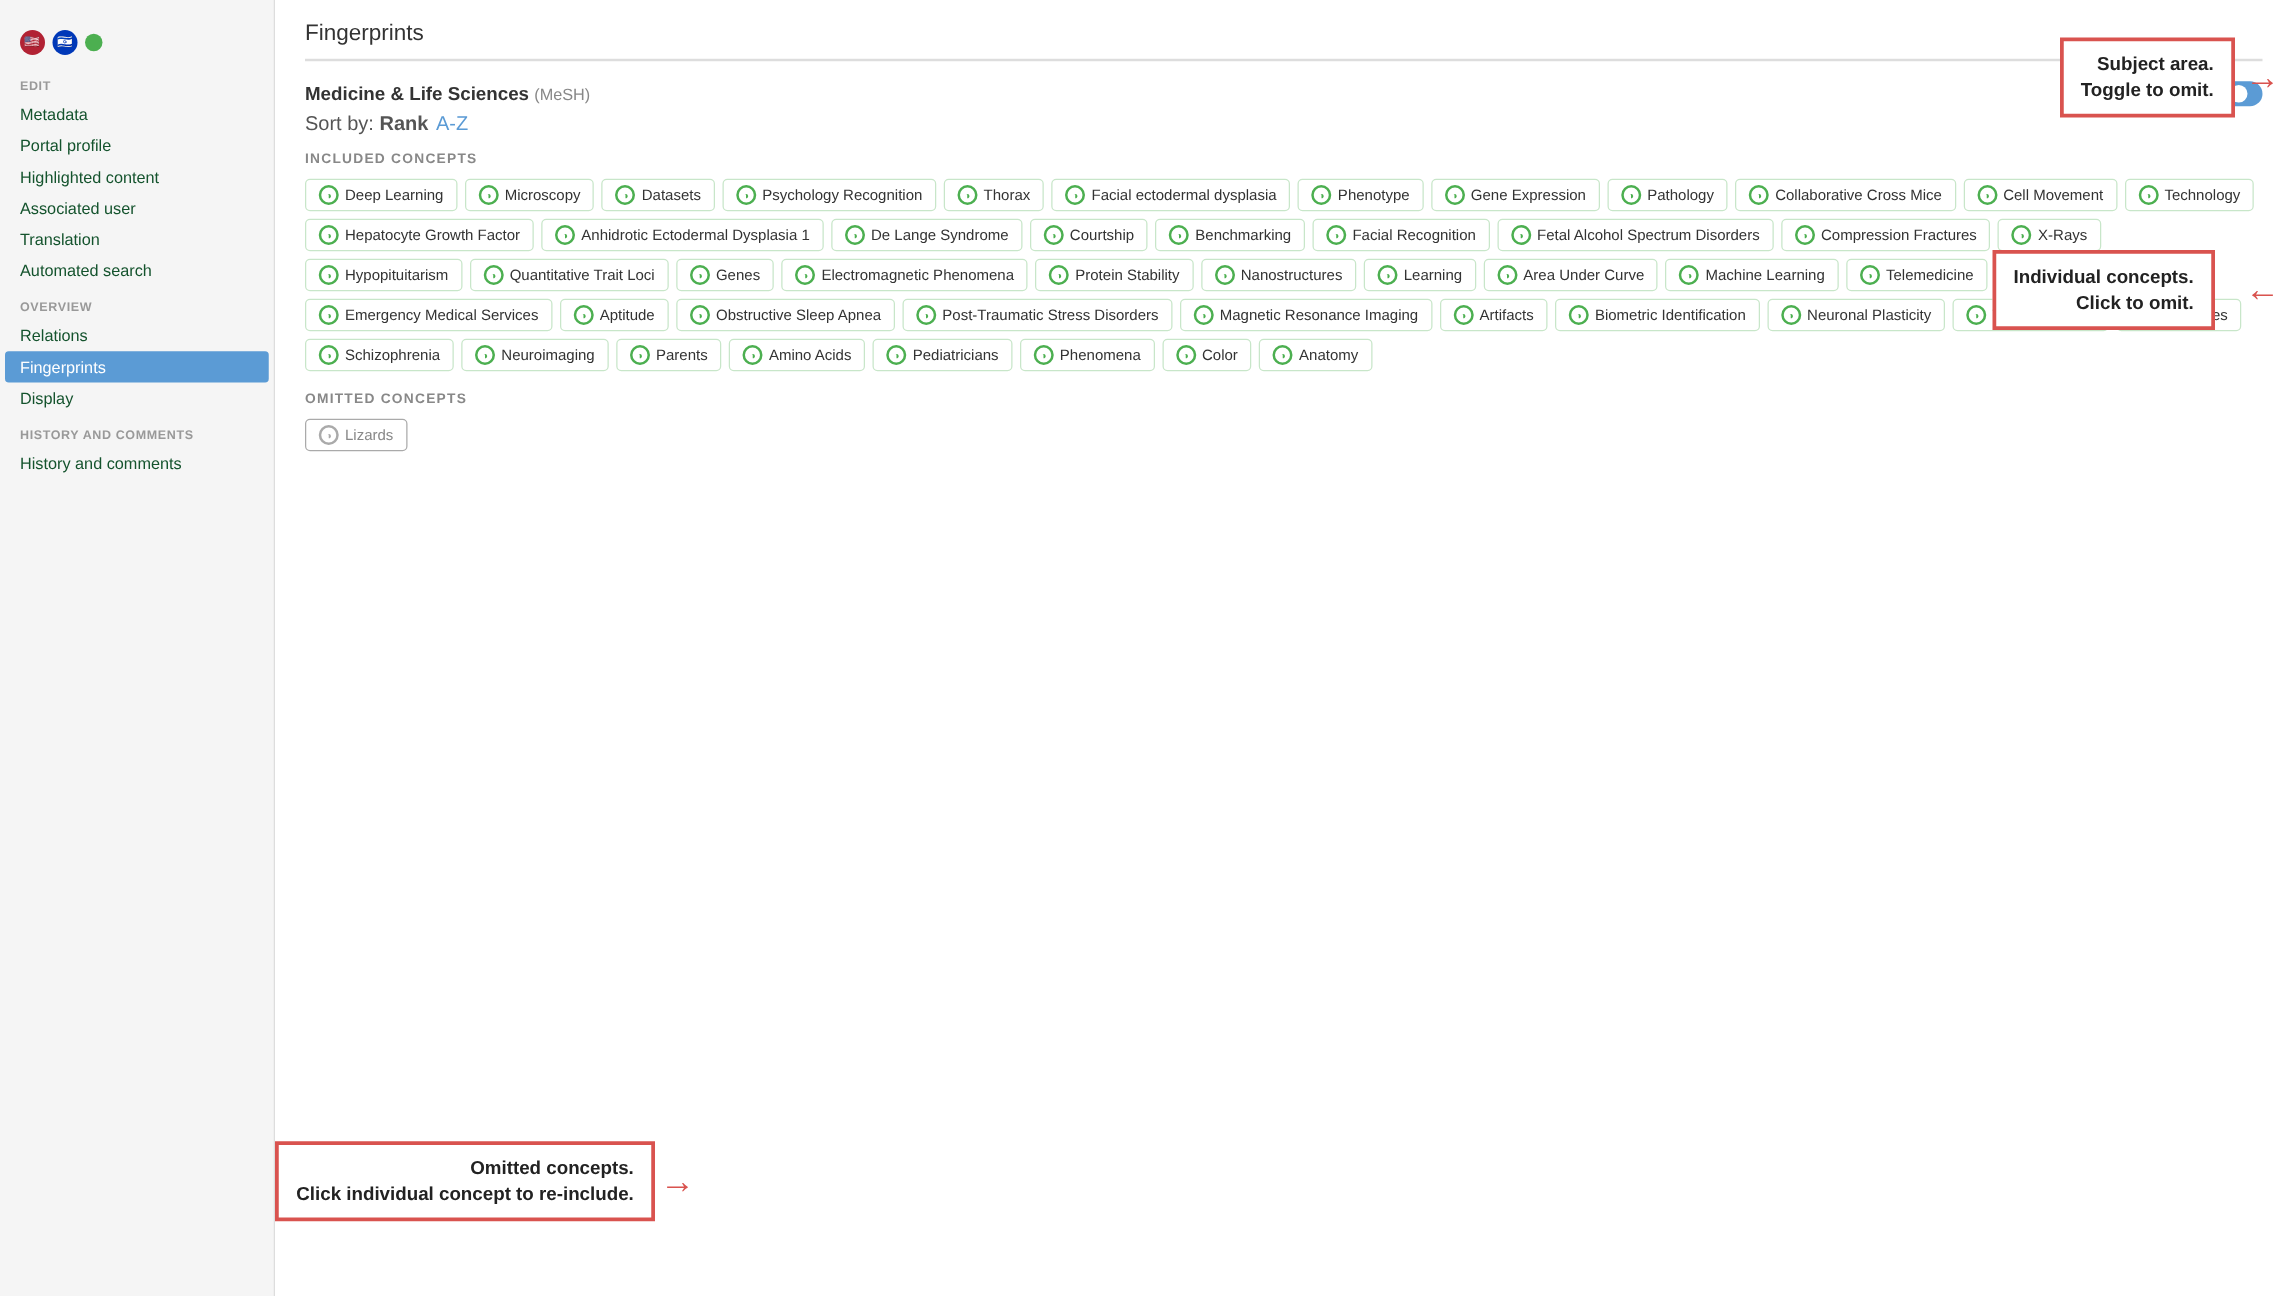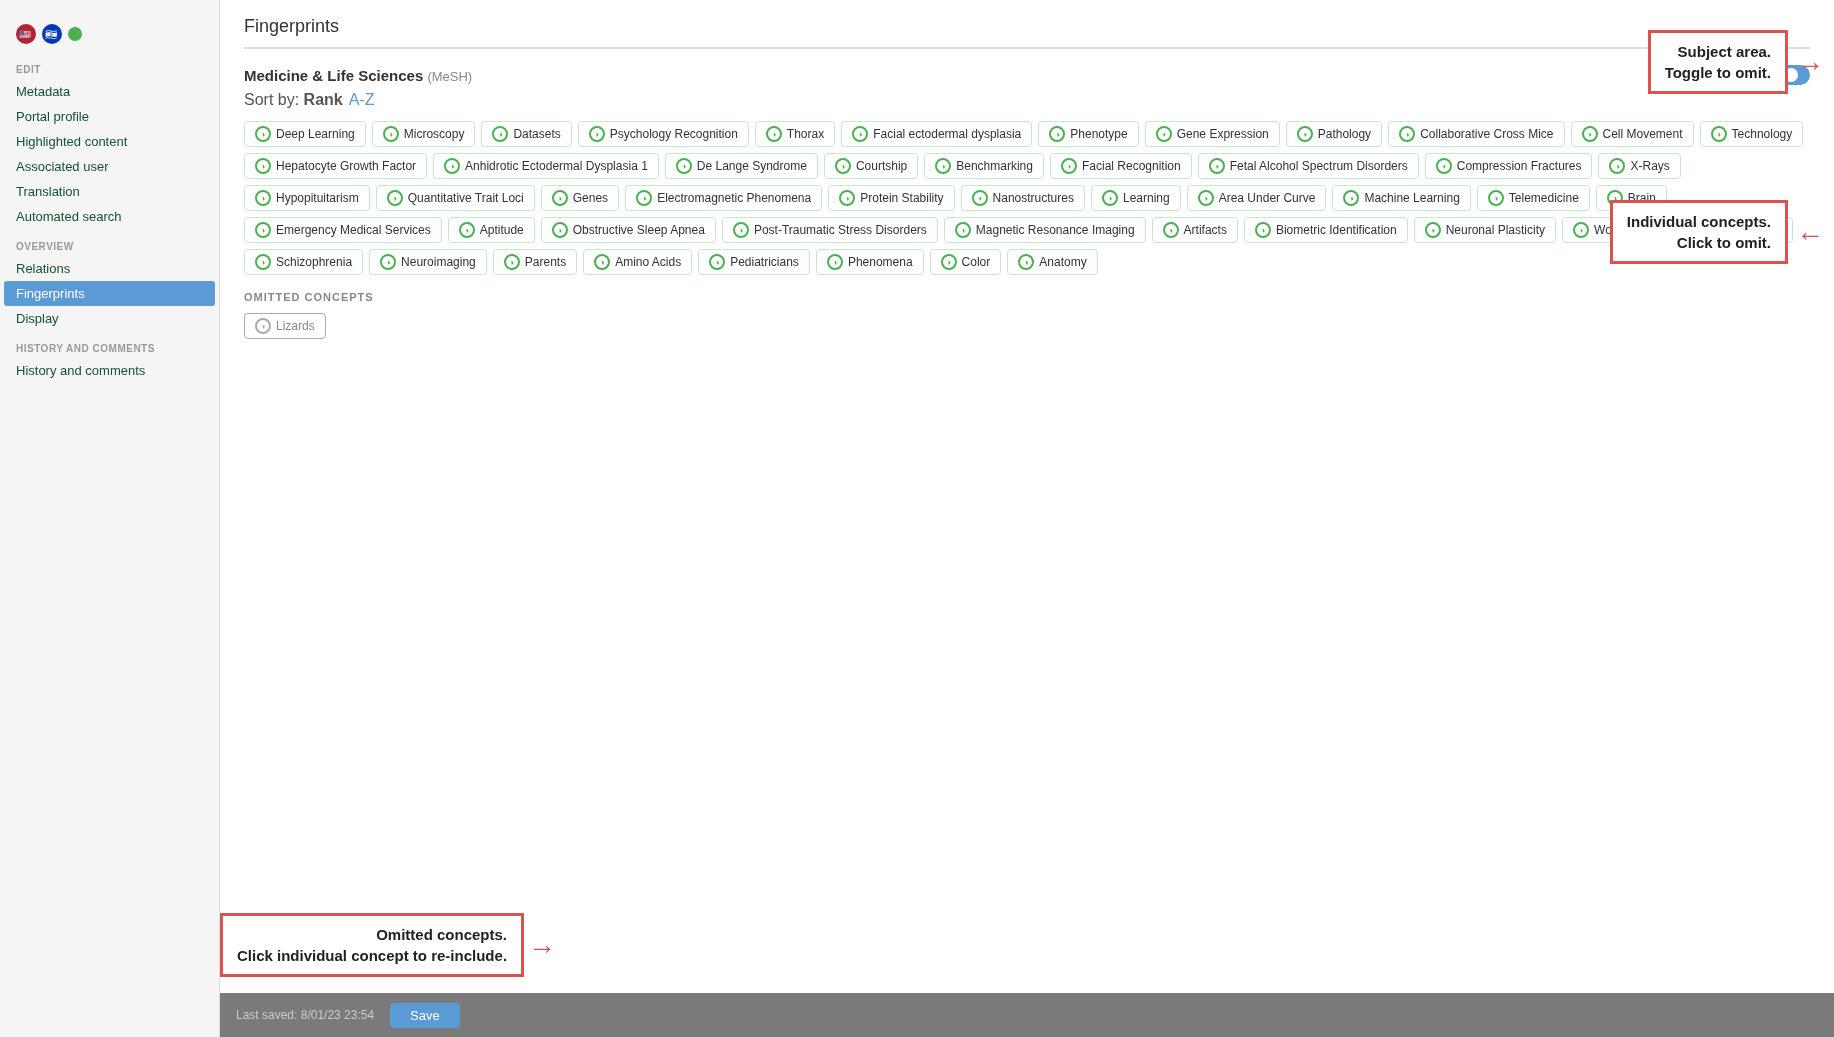--- a/index.html
+++ b/index.html
@@ -220,21 +220,21 @@
       align-items: center;
       gap: 8px;
       z-index: 10;
     }
     .annotation-mid-right {
       position: absolute;
       top: 200px;
       right: 10px;
       display: flex;
       align-items: center;
-      gap: 8px;
+      gap: 24px;
       z-index: 10;
     }
     .annotation-bottom-left {
       position: absolute;
       bottom: 60px;
       left: 0px;
       display: flex;
       align-items: center;
       gap: 4px;
       z-index: 10;
@@ -277,20 +277,21 @@
           <span class="mesh-tag">(MeSH)</span>
         </div>
         <button class="toggle-on">
           <span>On</span>
           <span class="toggle-circle"></span>
         </button>
       </div>
 
       <div class="sort-row"><span>Sort by: </span><strong style="cursor: pointer;">Rank</strong><span style="color: rgb(91, 155, 213); cursor: pointer; margin-left: 6px;">A-Z</span></div>
 
+      <div class="section-label">INCLUDED CONCEPTS</div>
       <div class="concepts-grid" id="included-grid">
           <div class="concept-tag">
             <span class="concept-icon">◑</span>
             <span>Deep Learning</span>
           </div>
           <div class="concept-tag">
             <span class="concept-icon">◑</span>
             <span>Microscopy</span>
           </div>
           <div class="concept-tag">
@@ -487,24 +488,20 @@
           </div>
         </div>
 
       <div class="section-label">OMITTED CONCEPTS</div>
       <div class="concepts-grid" id="omitted-grid">
           <div class="concept-tag omitted">
             <span class="concept-icon">◑</span>
             <span>Lizards</span>
           </div>
         </div>
-    </div>
-    <div class="bottom-bar">
-      <span class="last-saved">Last saved: 8/01/23 23:54</span>
-      <button class="save-btn">Save</button>
     </div>
   </div>
 
   <div class="annotation-top-right">
     <div class="callout-box" style="white-space:pre-line;">Subject area.
 Toggle to omit.</div>
     <span class="arrow-right">→</span>
   </div>
 
   <div class="annotation-mid-right">

